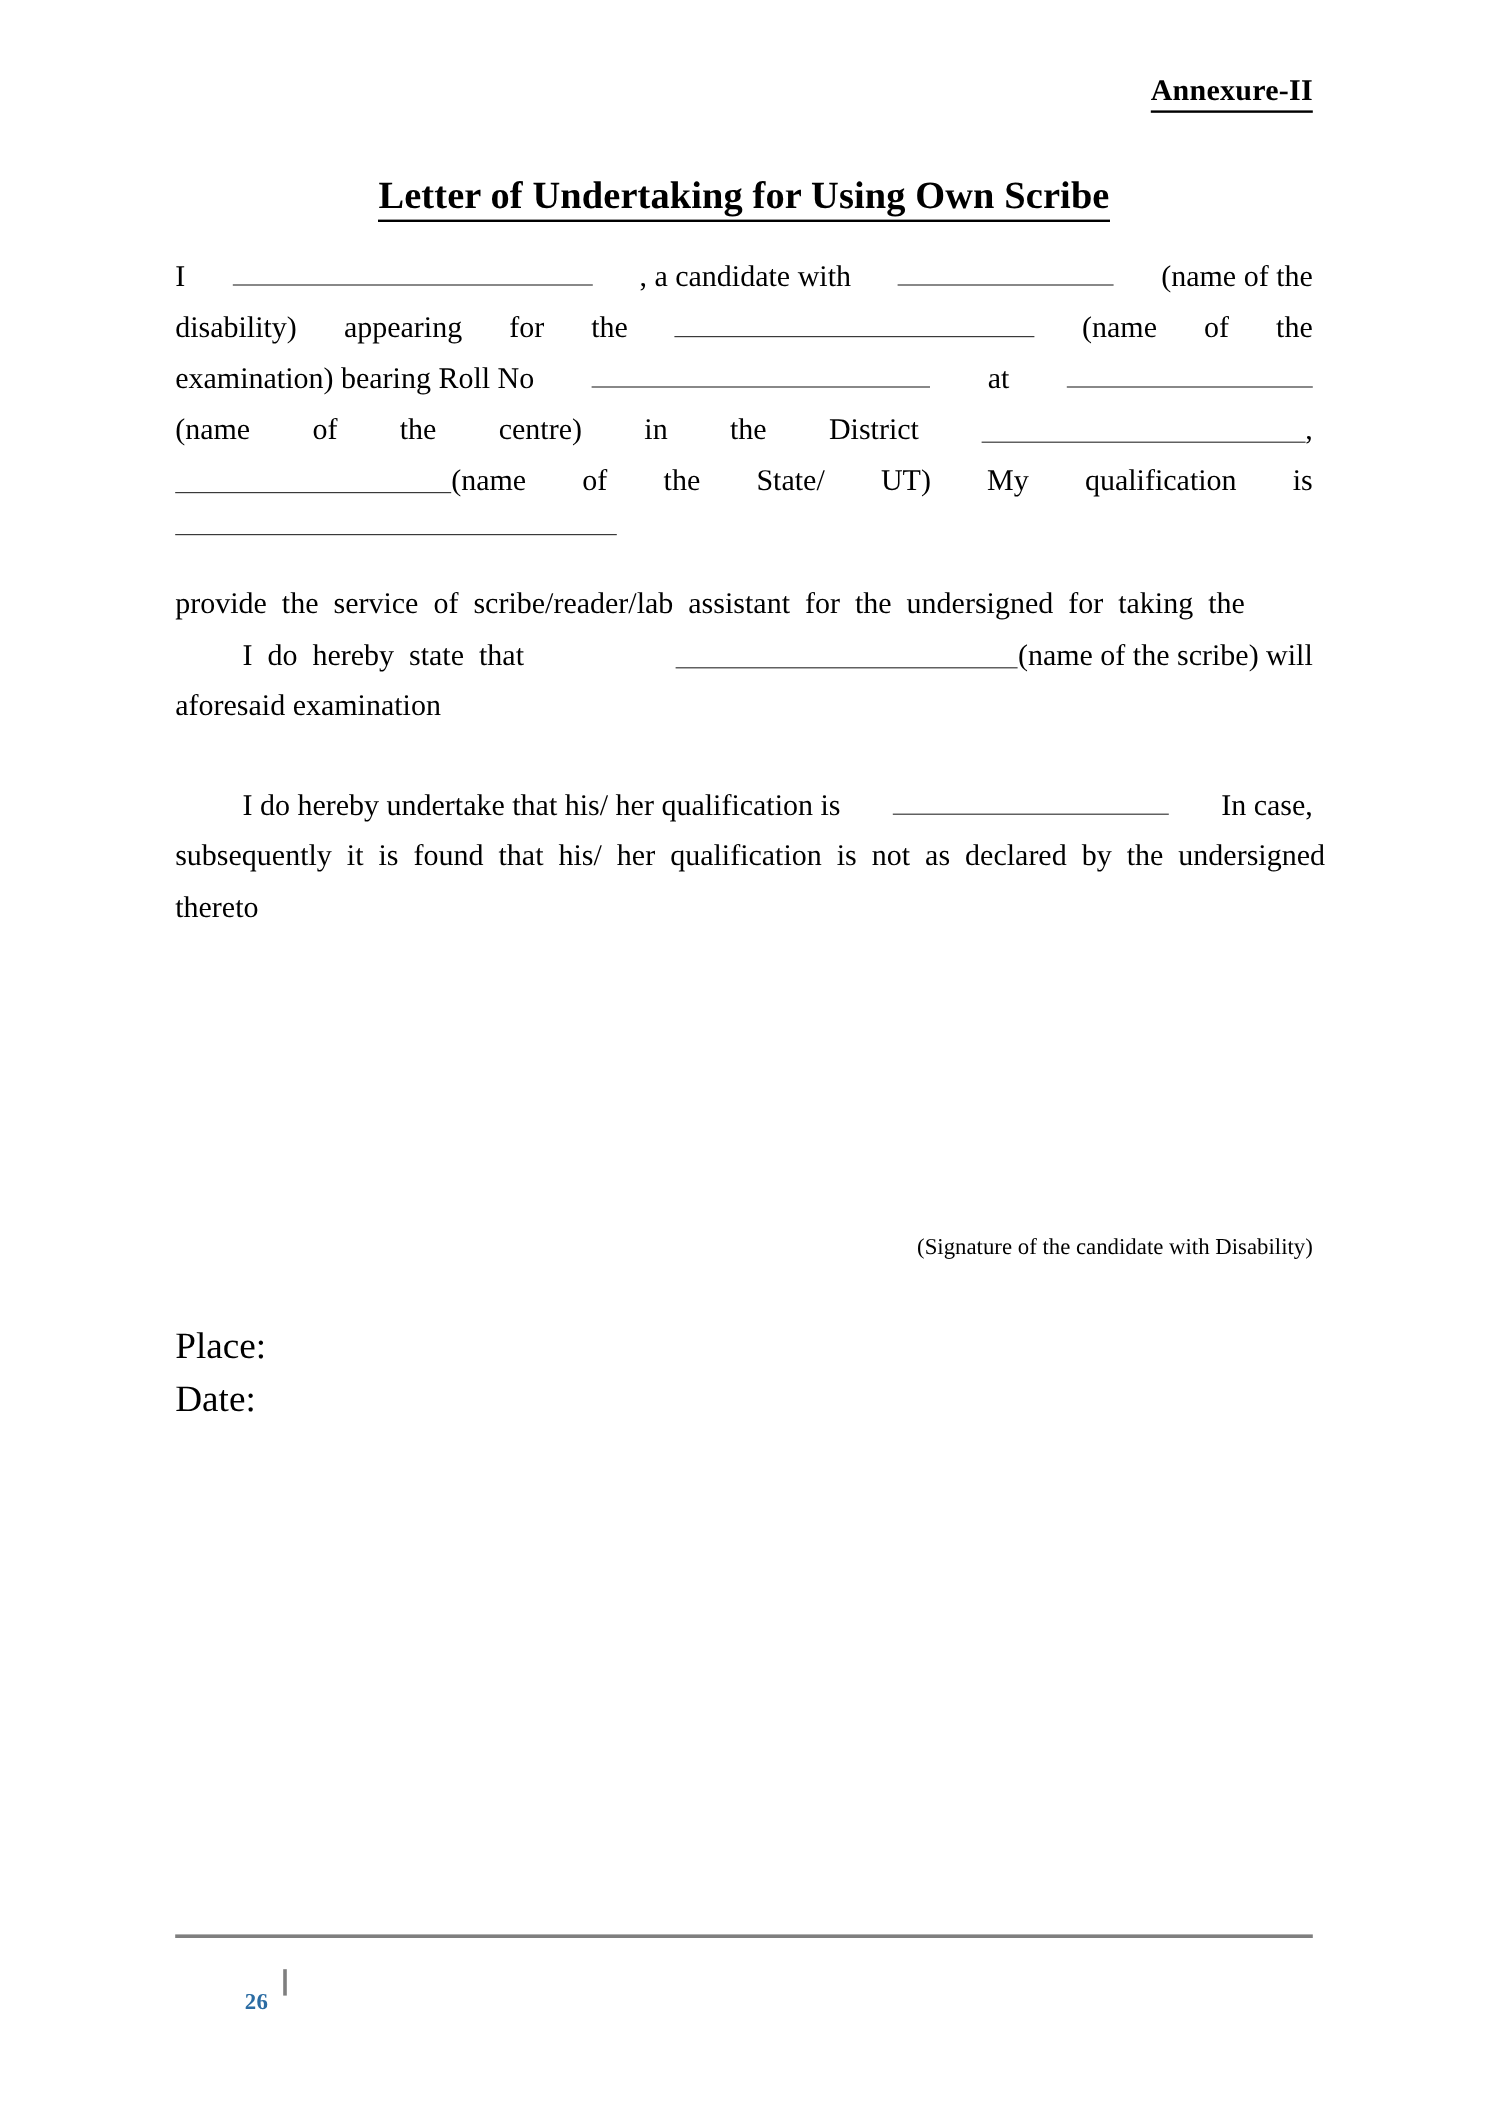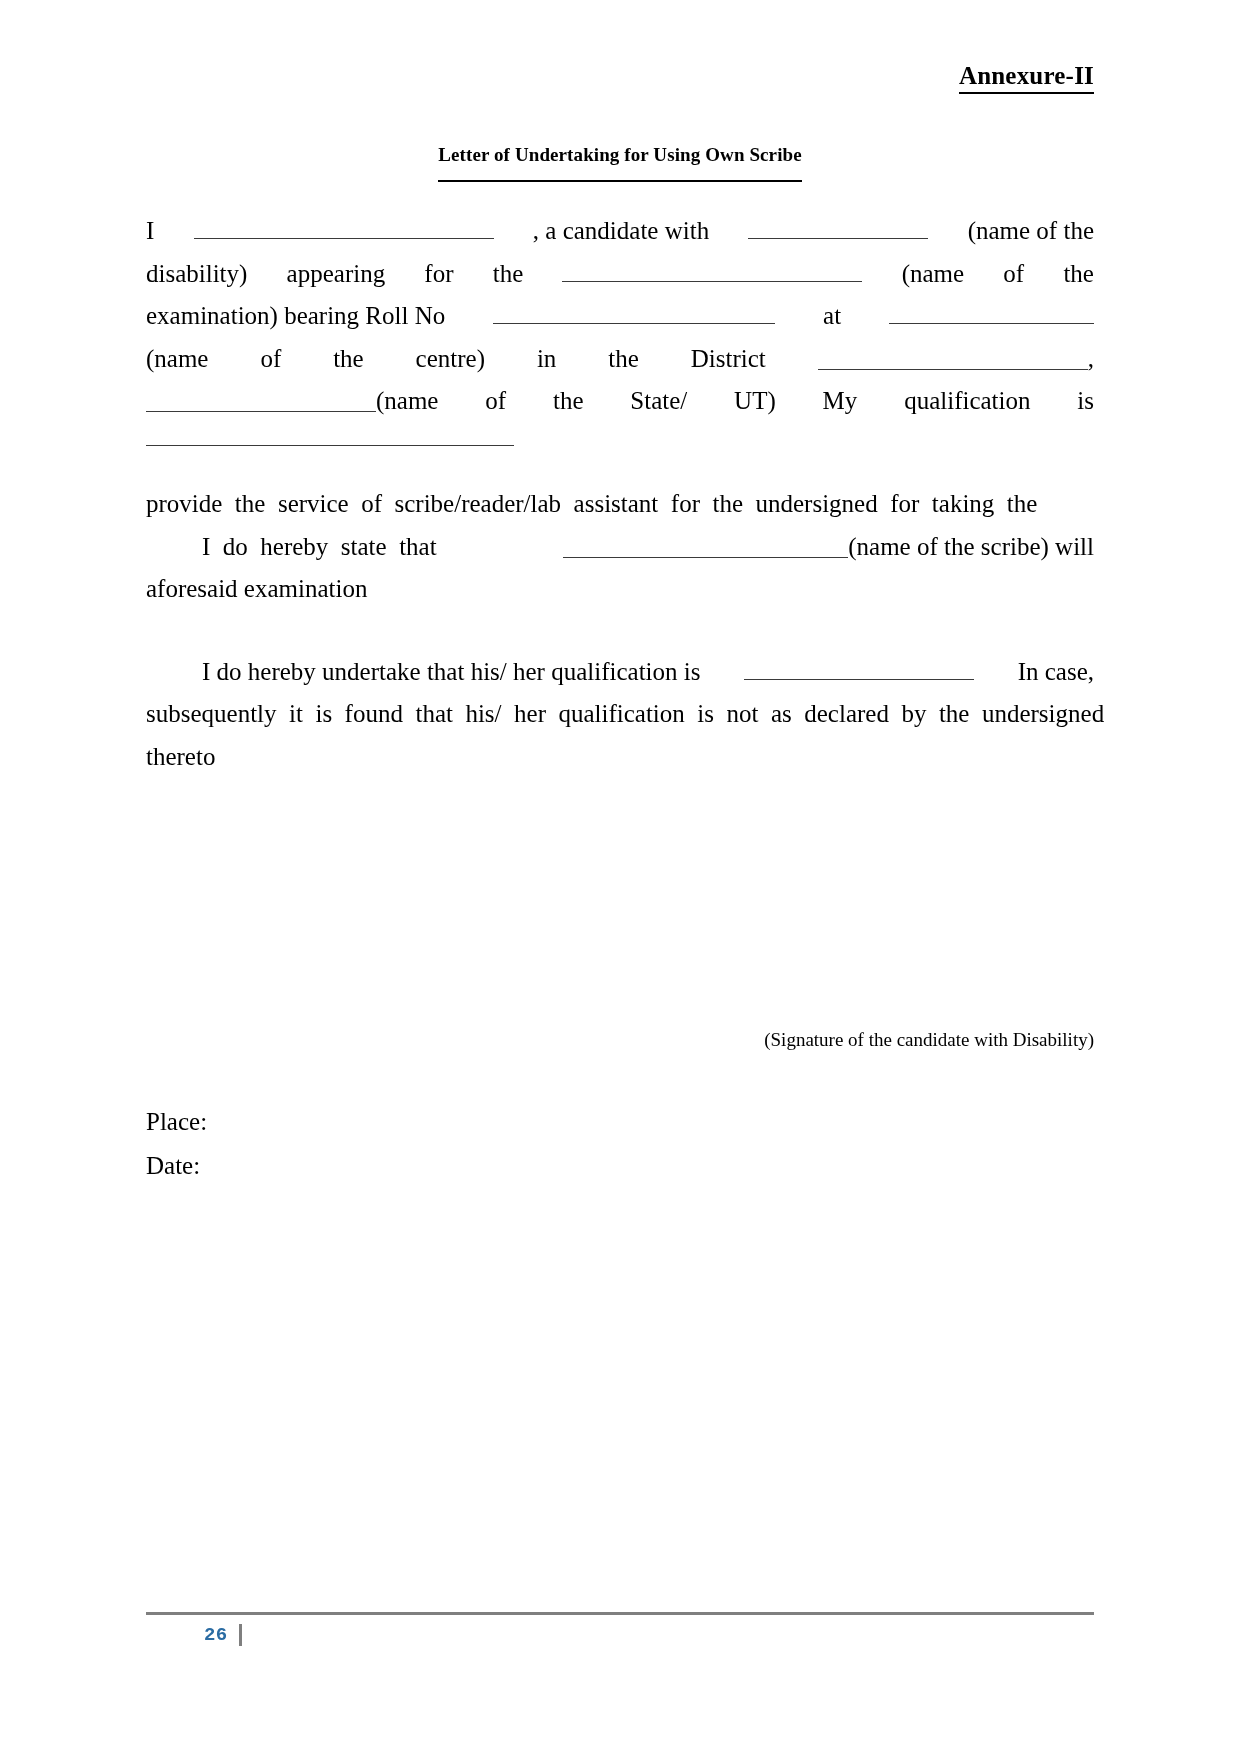--- a/index.html
+++ b/index.html
@@ -46,23 +46,23 @@
   
   .title-row {
     position: absolute;
     top: 144px;
     left: 0;
     width: 1240px;
     text-align: center;
   }
   .doc-title {
     font-weight: bold;
-    font-size: 19px;
+    font-size: 32px;
     border-bottom: 2.5px solid #000;
-    padding-bottom: 14px;
+    padding-bottom: 2px;
     display: inline-block;
     line-height: 1.15;
     letter-spacing: 0.1px;
   }
 
   
   .body-block {
     position: absolute;
     left: 146px;
     top: 210px;
@@ -111,21 +111,21 @@
     text-align: right;
     font-size: 19px;
     line-height: 36px;
   }
 
   
   .place-date {
     position: absolute;
     left: 146px;
     top: 1100px;
-    font-size: 25px;
+    font-size: 31px;
     line-height: 44px;
   }
   .place-date div { white-space: pre; }
 
   
   .footer {
     position: absolute;
     left: 146px;
     top: 1612px;
     width: 948px;
@@ -135,25 +135,26 @@
     height: 3px;
     background: #7f7f7f;
   }
   .footer-pagewrap {
     display: flex;
     align-items: center;
     margin-top: 9px;
     padding-left: 58px;
   }
   .footer-page {
-    font-family: Liberation Mono, monospace;
+    font-family: Liberation Serif, serif;
     font-weight: bold;
     font-size: 19px;
     color: #2b6ca3;
     letter-spacing: 0.3px;
+    margin-top: 34px;
   }
   .footer-tick {
     width: 3px;
     height: 22px;
     background: #7f7f7f;
     margin-left: 12px;
   }
 </style>
 </head>
 <body>

